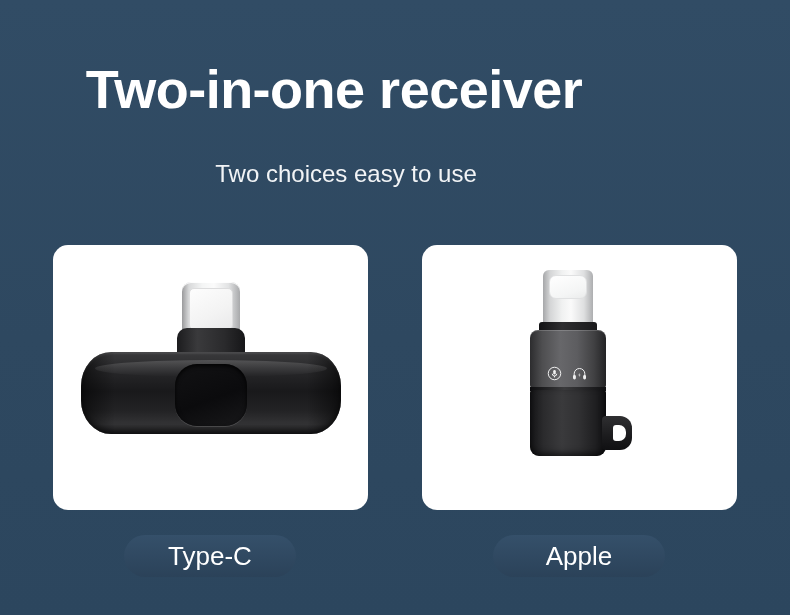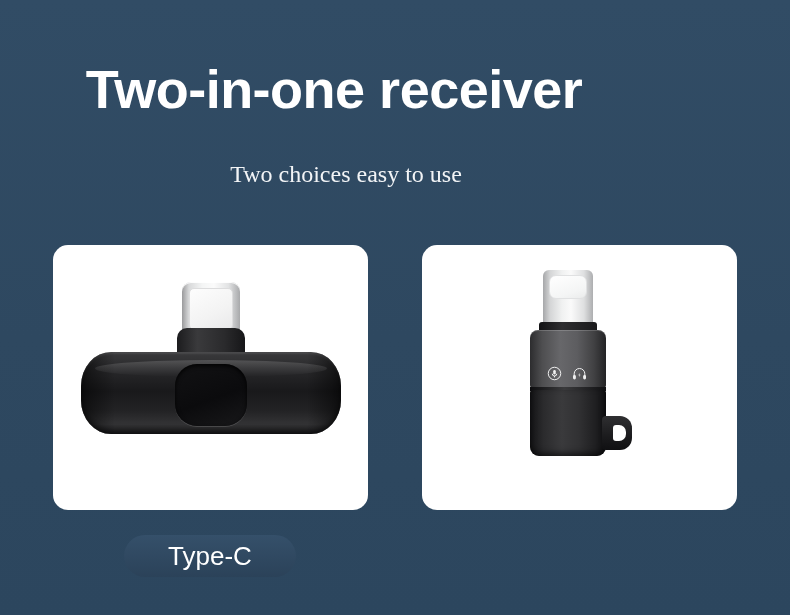--- a/index.html
+++ b/index.html
@@ -40,21 +40,20 @@
     position: absolute;
     top: 160px;
     left: 0;
     width: 692px;
     text-align: center;
     color: #f2f4f6;
     font-size: 24px;
     font-weight: normal;
     line-height: 1.2;
     white-space: nowrap;
-    font-family: Liberation Serif, serif;
   }
 
   
   .card {
     position: absolute;
     top: 245px;
     width: 315px;
     height: 265px;
     background: #ffffff;
     border-radius: 15px;
@@ -368,14 +367,15 @@
         <div class="ap-loop">
           <div class="ap-loop-hole"></div>
         </div>
 
       </div>
     </div>
   </div>
 
   <div class="pill pill-left">Type-C</div>
 
+  <div class="pill pill-right">Apple</div>
 
 </div>
 
 </body></html>

